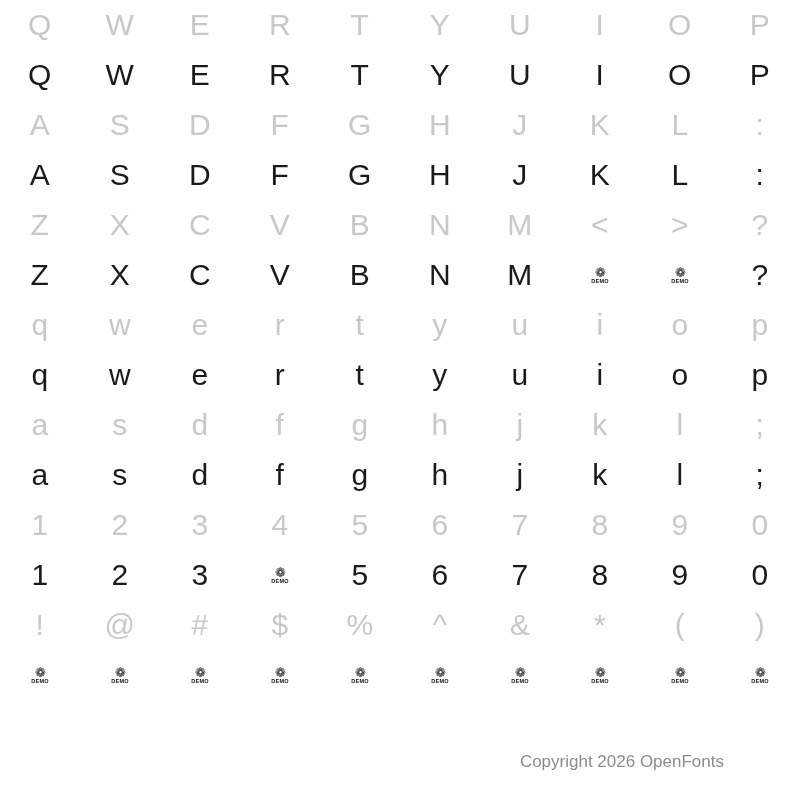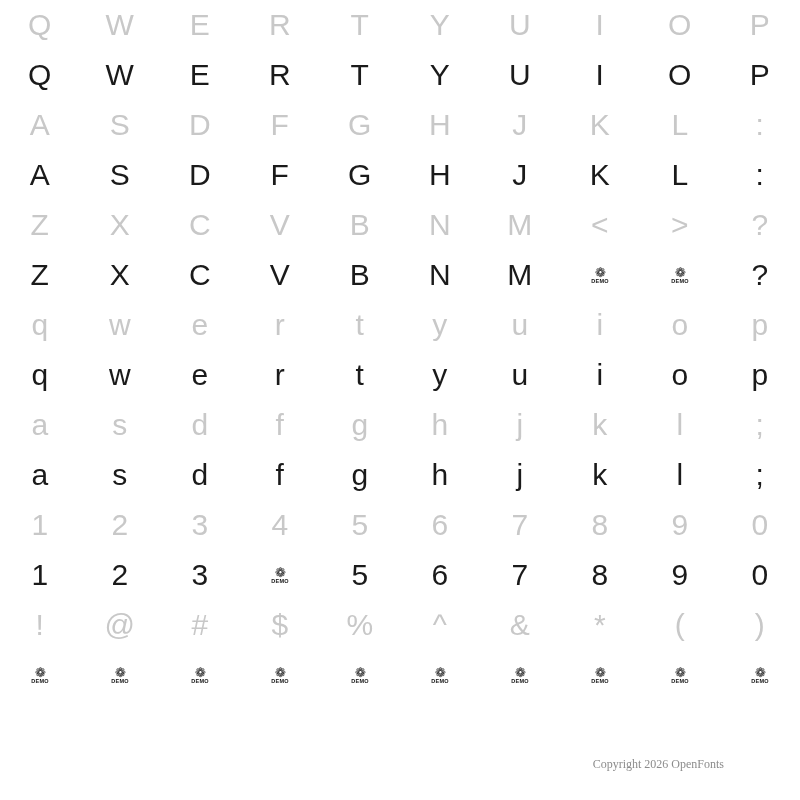--- a/index.html
+++ b/index.html
@@ -61,22 +61,22 @@
     font-size: 5.5px;
     font-weight: bold;
     color: #111;
     letter-spacing: 0.2px;
     font-family: "Liberation Sans", sans-serif;
   }
   .footer {
     position: absolute;
     right: 76px;
     bottom: 28px;
-    font-family: Liberation Serif, serif;
-    font-size: 12px;
+    font-family: Liberation Sans, sans-serif;
+    font-size: 17px;
     color: #8c8c8c;
     white-space: nowrap;
   }
 </style>
 </head>
 <body>
 
 <div id="sheet">
 
   <div class="grid" id="glyph-grid">

